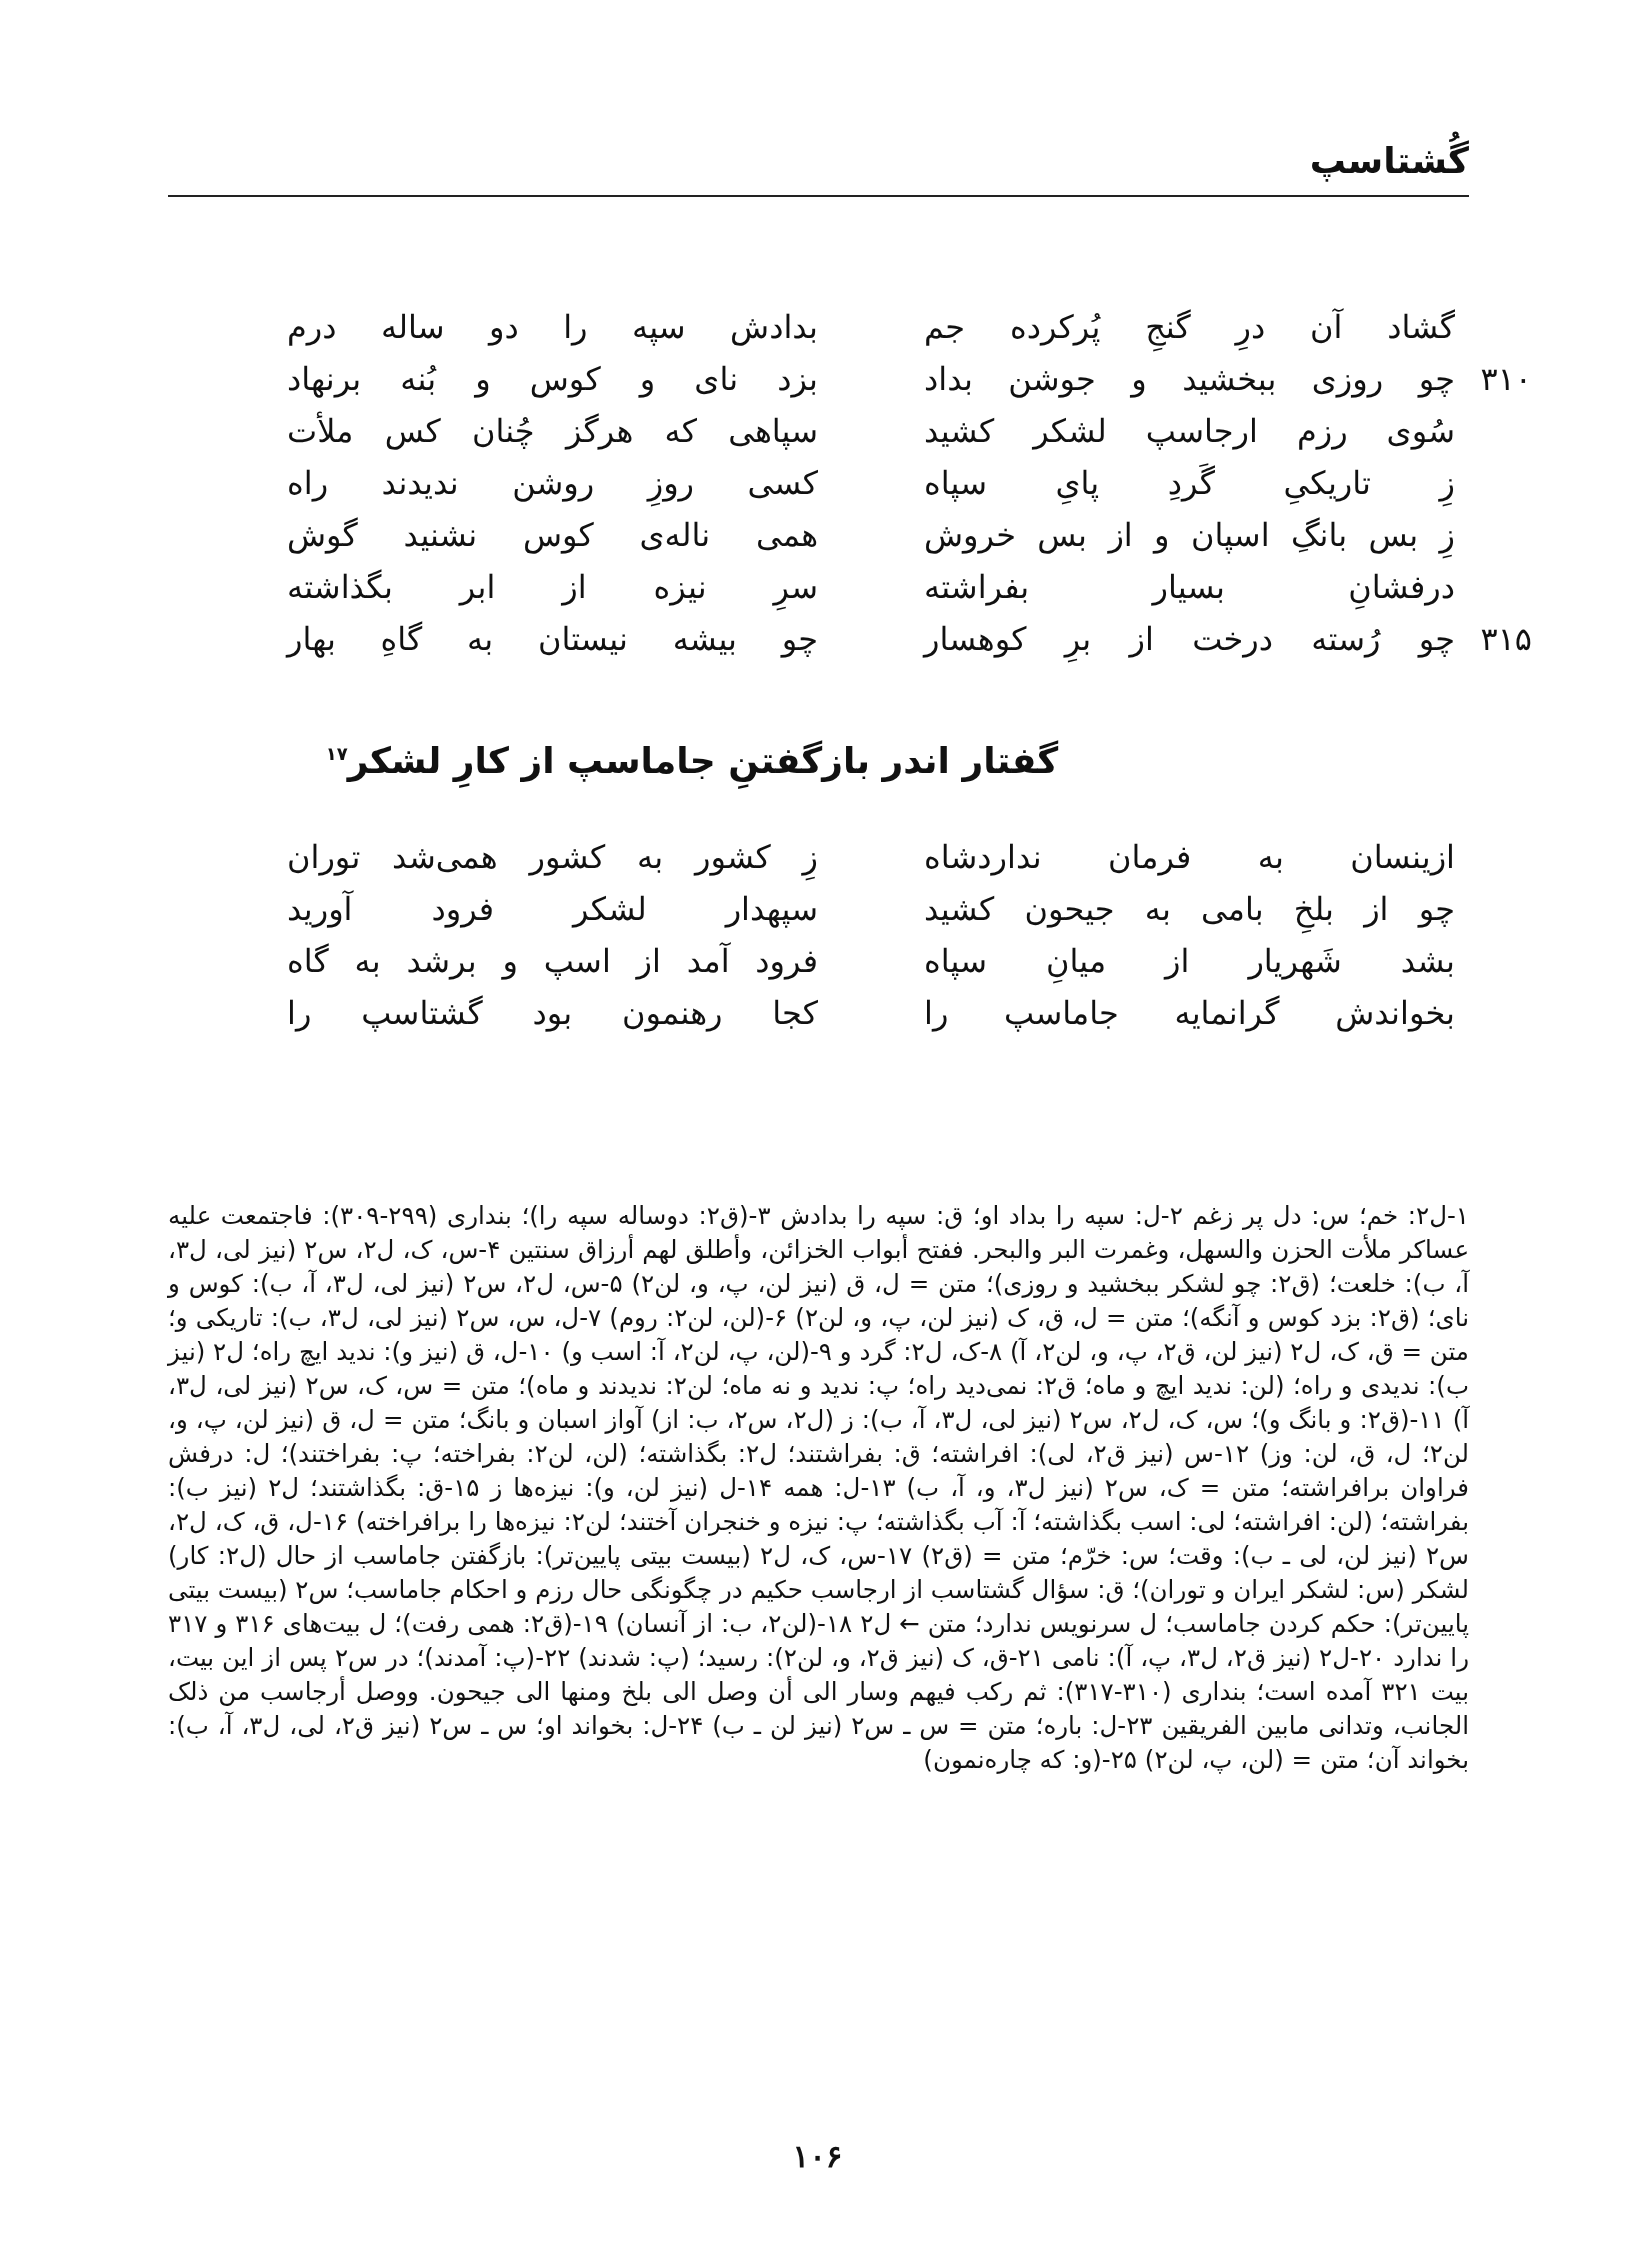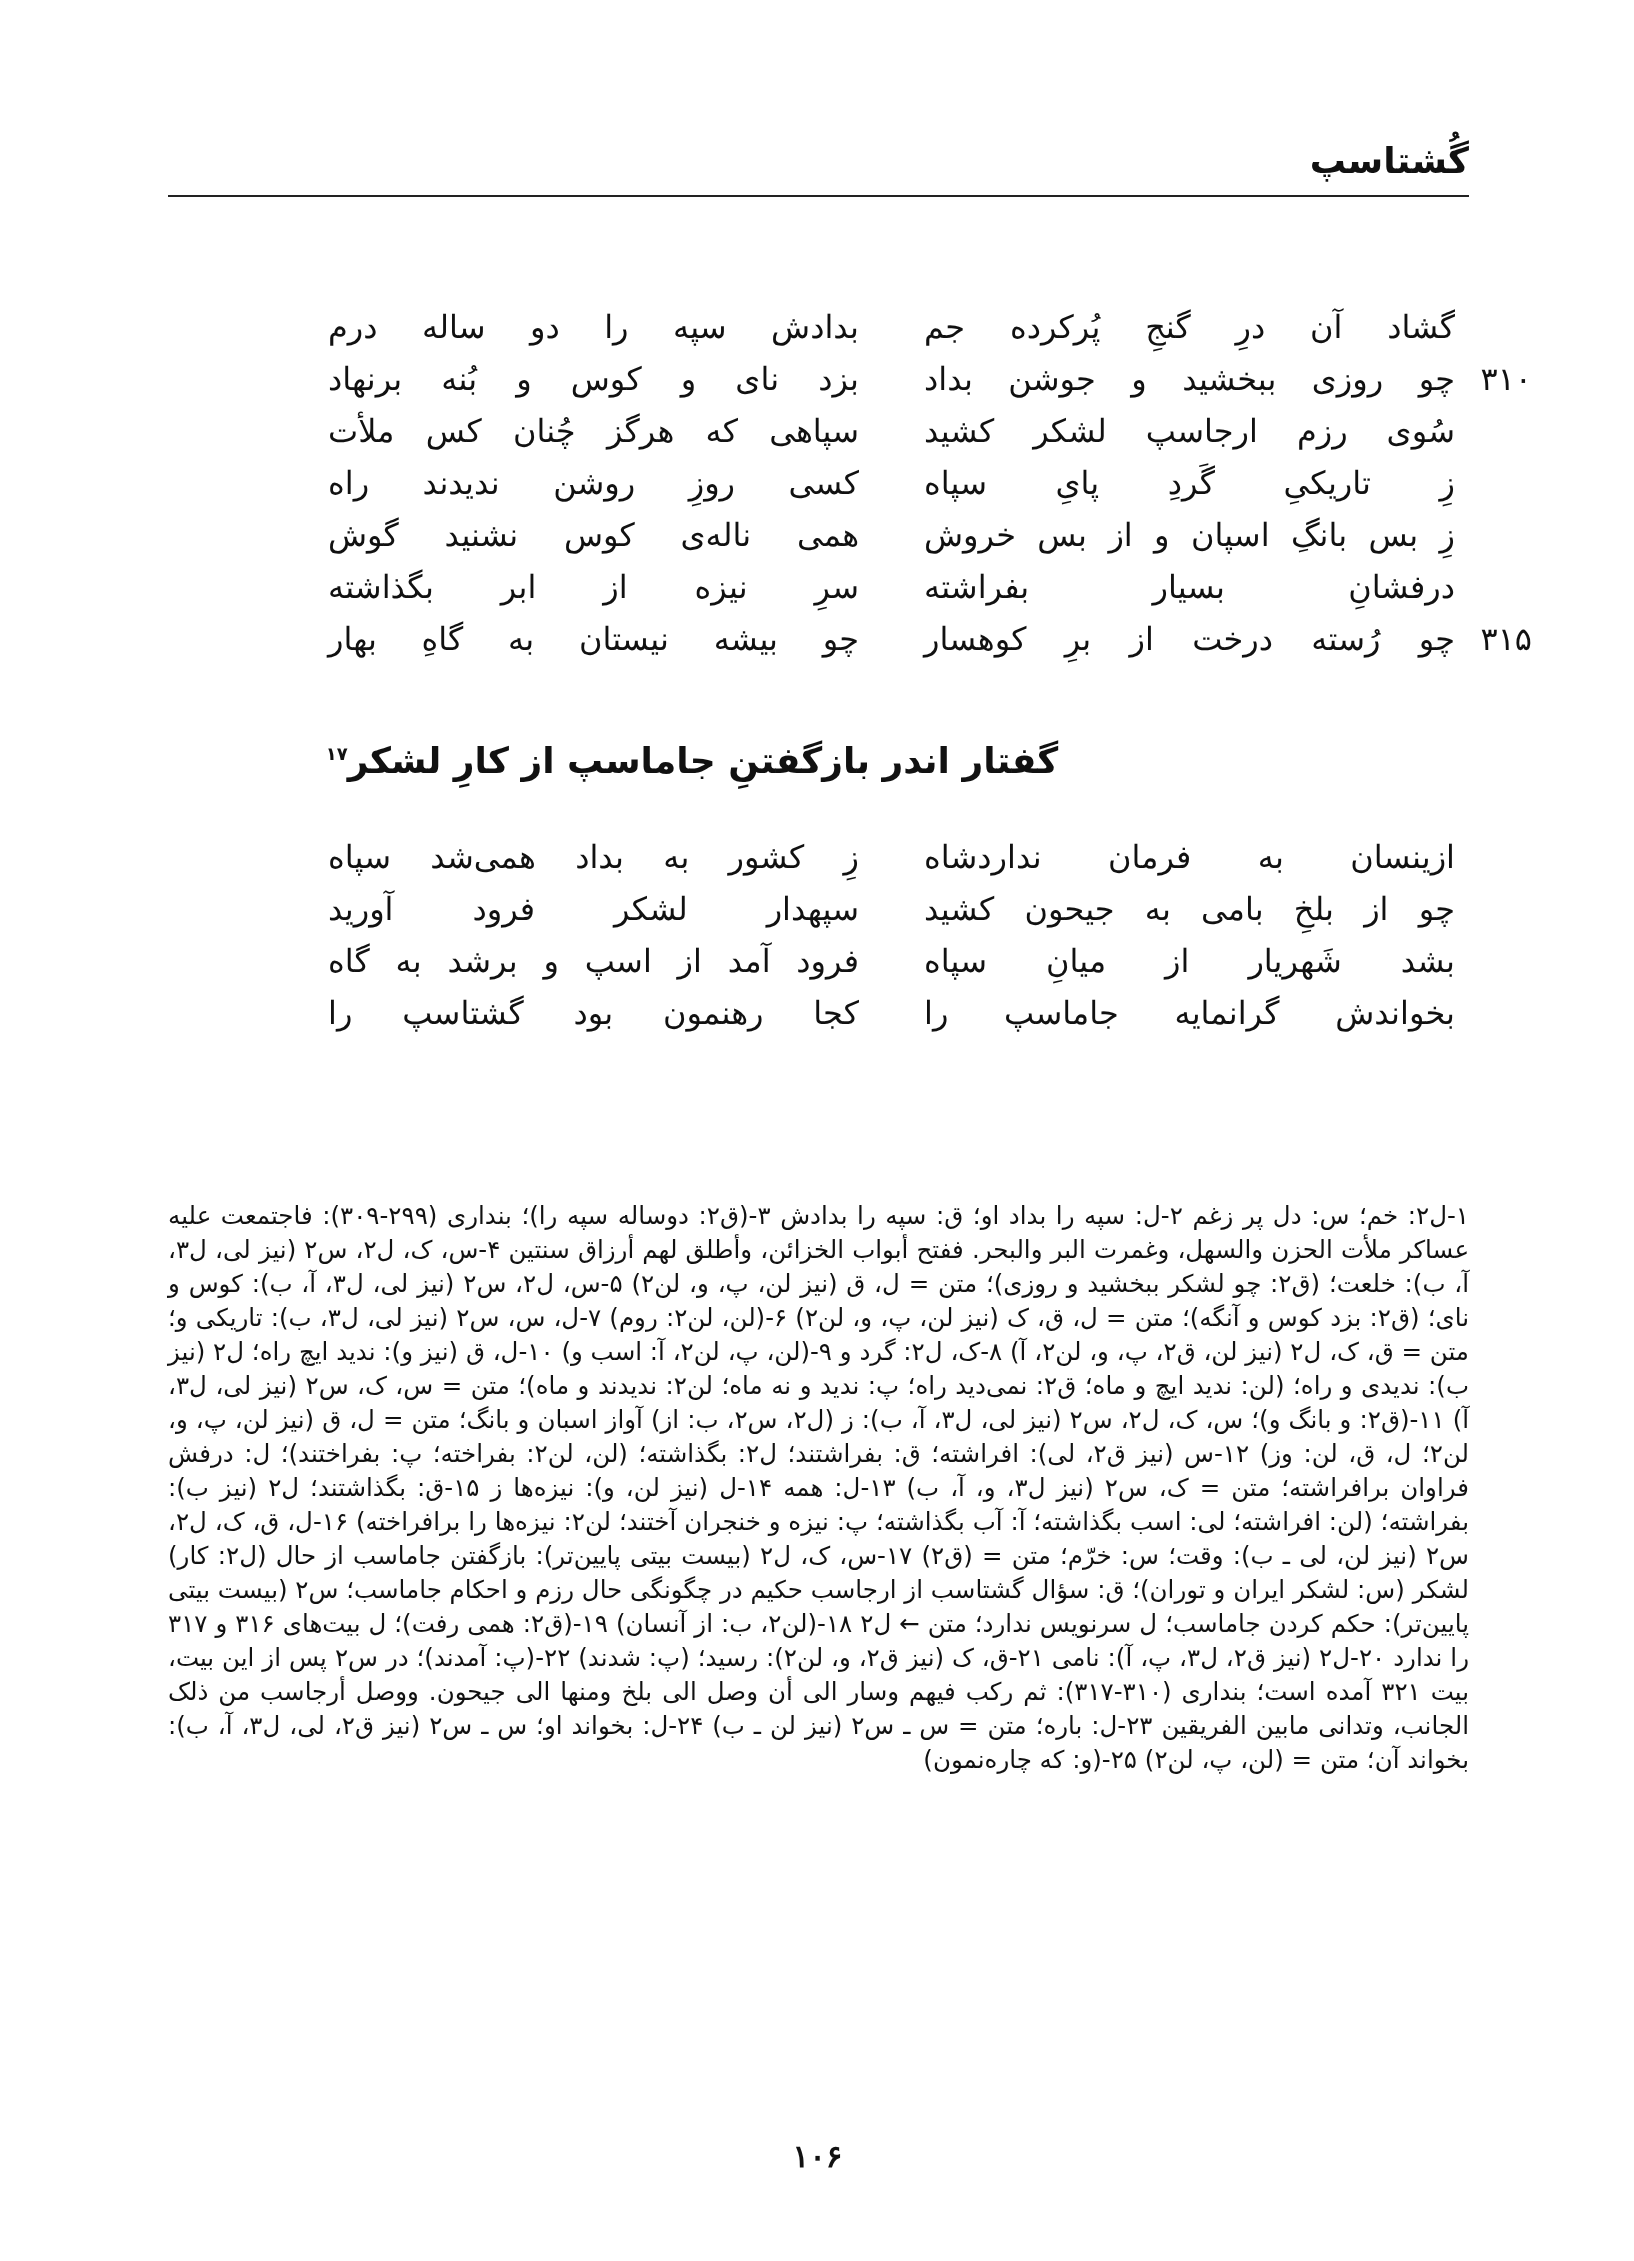--- a/index.html
+++ b/index.html
@@ -18,21 +18,21 @@
   .verses {
     position:absolute; left:266px; width:1189px; direction:rtl;
   }
   .verse-row {
     display:flex; flex-direction:row; height:52px; align-items:flex-end;
   }
   .hemistich {
     width:531px; font-size:32px; text-align:justify; text-align-last:justify;
     white-space:nowrap; position:relative; line-height:52px;
   }
-  .hemistich.right { margin-left:65px; }
+  .hemistich.right { margin-left:106px; }
   .verse-num {
     position:absolute; right:-77px; width:70px; text-align:right;
     font-size:32px;
   }
   sup { font-size:18px; vertical-align:super; line-height:0; }
   .section-heading {
     position:absolute; left:0; width:1384px; top:740px; text-align:center;
     font-size:36px; font-weight:bold; direction:rtl;
     font-family:"DejaVu Sans", sans-serif;
   }
@@ -85,21 +85,21 @@
     </div>
   </div>
 
 <div class="section-heading">
   <span>گفتار اندر بازگفتنِ جاماسپ از کارِ لشکر</span><sup>۱۷</sup>
 </div>
 
 <div class="verses" id="section2" style="top:831px;">
     <div class="verse-row">
       <div class="hemistich right">ازینسان به فرمان ندارد‌شاه</div>
-      <div class="hemistich left">زِ کشور به بداد همی‌شد سپاه</div>
+      <div class="hemistich left">زِ کشور به کشور همی‌شد توران</div>
     </div>
     <div class="verse-row">
       <div class="hemistich right">چو از بلخِ بامی به جیحون کشید</div>
       <div class="hemistich left">سپهدار لشکر فرود آورید</div>
     </div>
     <div class="verse-row">
       <div class="hemistich right">بشد شَهریار از میانِ سپاه</div>
       <div class="hemistich left">فرود آمد از اسپ و برشد به گاه</div>
     </div>
     <div class="verse-row">

